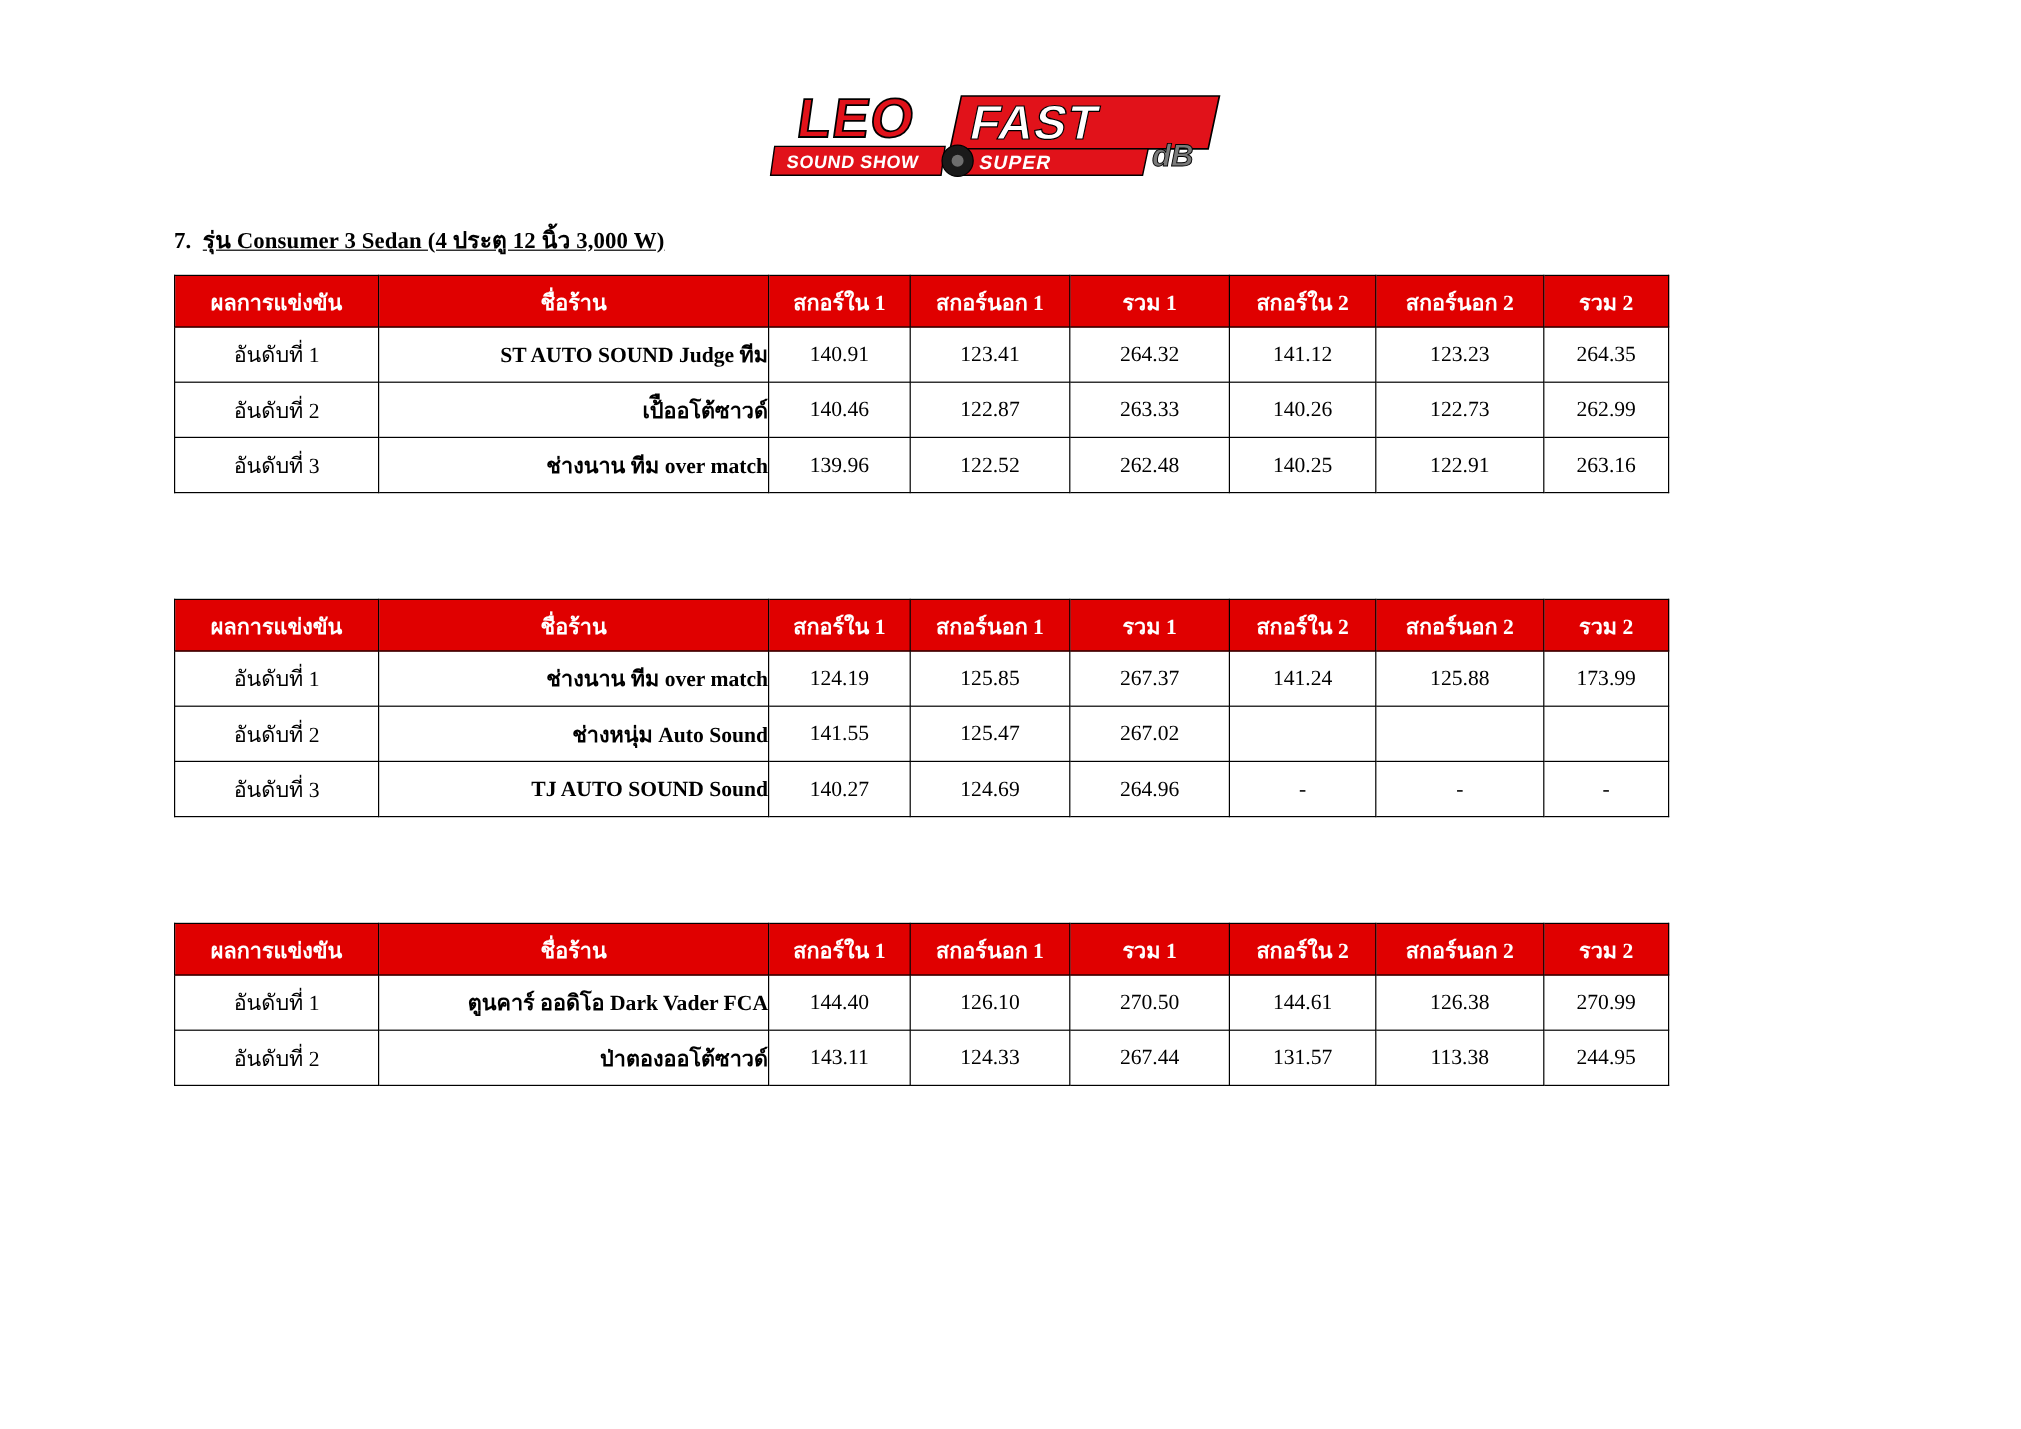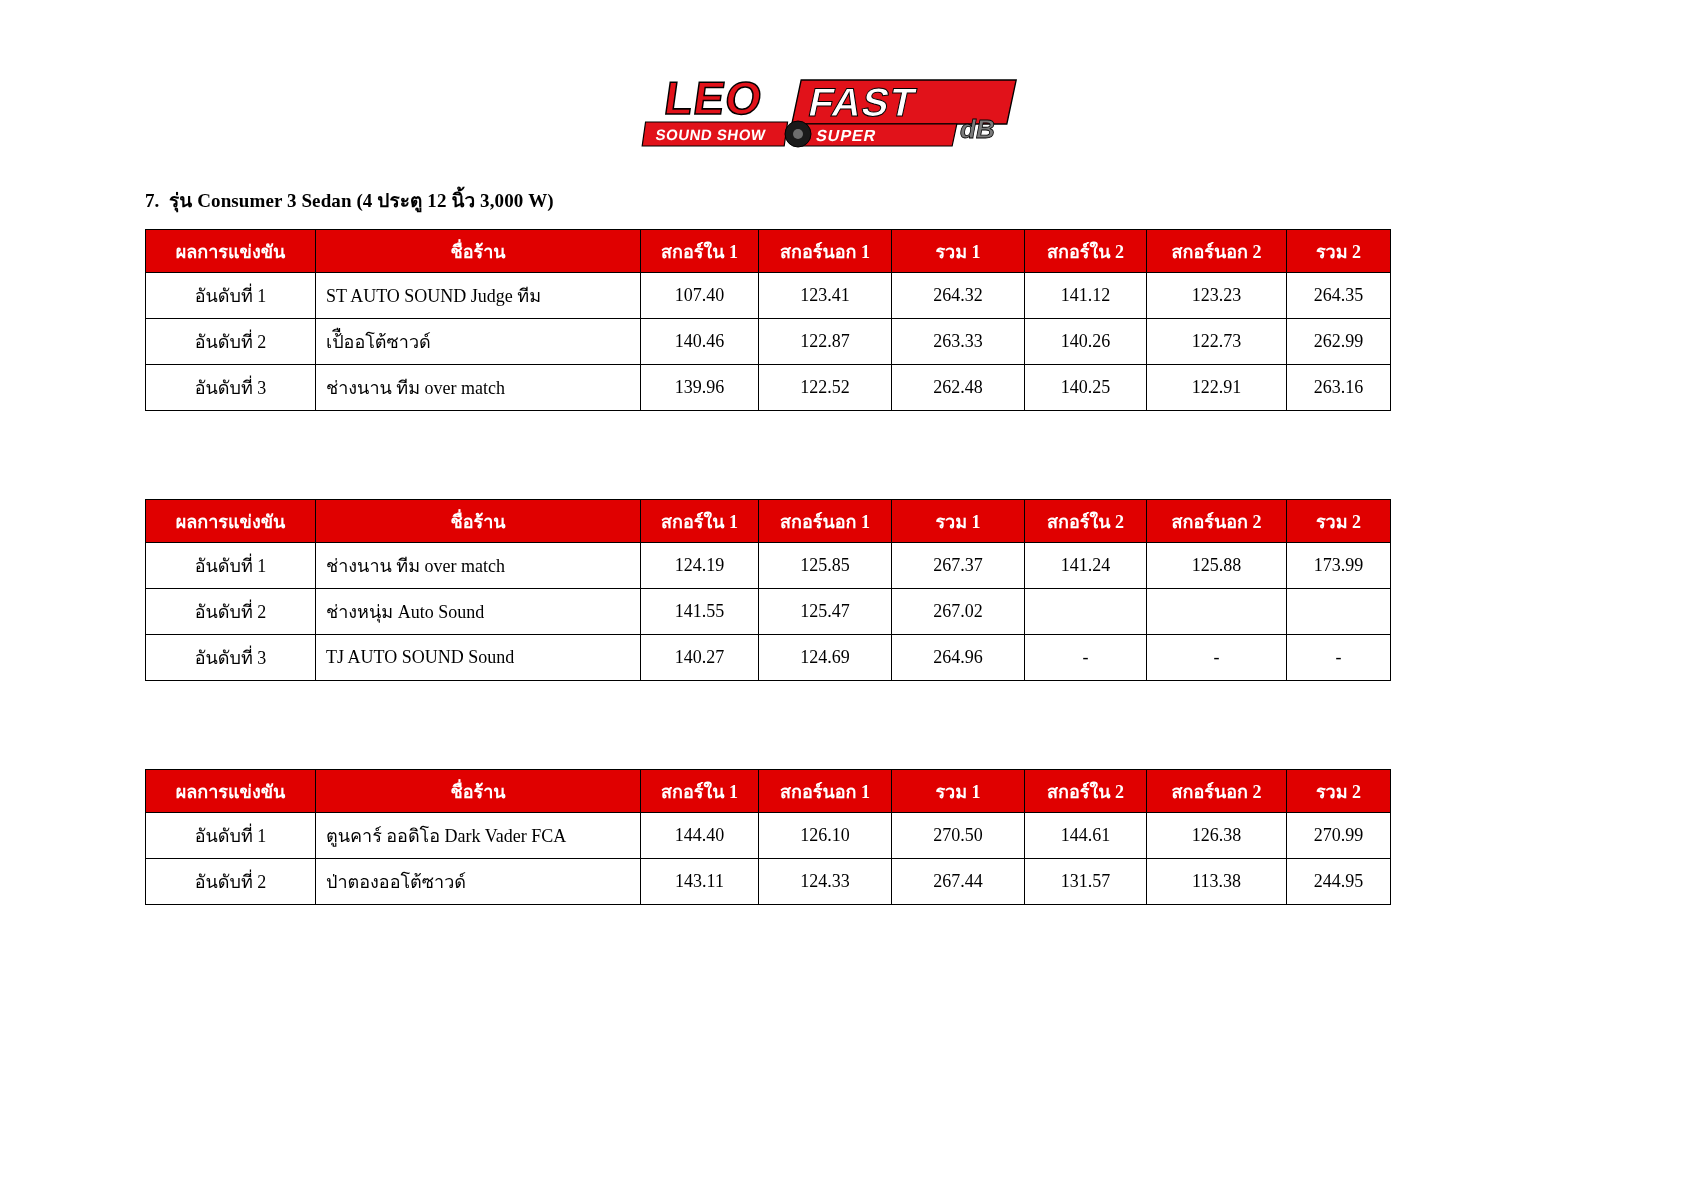--- a/index.html
+++ b/index.html
@@ -49,20 +49,21 @@
   }
 
   .section-title {
     font-family: "Liberation Serif", serif;
     font-weight: bold;
     font-size: 19px;
     color: #000;
     margin-left: 145px;
     margin-bottom: 14px;
     letter-spacing: 0.1px;
+    text-decoration: underline;
   }
   .section-title .num {
     display: inline-block;
     width: 24px;
   }
 
   table.result {
     border-collapse: collapse;
     margin-left: 145px;
     table-layout: fixed;
@@ -81,22 +82,23 @@
   }
   table.result thead th {
     background: #e00000;
     color: #ffffff;
     font-weight: bold;
     font-size: 18px;
     border-color: #000;
     height: 42px;
   }
   table.result tbody td.shop {
-    text-align: left;
+    text-align: right;
     padding-left: 10px;
+    font-weight: bold;
   }
 
   
   col.c-rank  { width: 170px; }
   col.c-shop  { width: 325px; }
   col.c-in1   { width: 118px; }
   col.c-out1  { width: 133px; }
   col.c-tot1  { width: 133px; }
   col.c-in2   { width: 122px; }
   col.c-out2  { width: 140px; }
@@ -161,21 +163,21 @@
             <th>รวม 1</th>
             <th>สกอร์ใน 2</th>
             <th>สกอร์นอก 2</th>
             <th>รวม 2</th>
           </tr>
         </thead>
         <tbody>
           <tr>
             <td>อันดับที่ 1</td>
             <td class="shop">ST AUTO SOUND Judge ทีม</td>
-            <td>107.40</td>
+            <td>140.91</td>
             <td>123.41</td>
             <td>264.32</td>
             <td>141.12</td>
             <td>123.23</td>
             <td>264.35</td>
           </tr>
           <tr>
             <td>อันดับที่ 2</td>
             <td class="shop">เป้ืออโต้ซาวด์</td>
             <td>140.46</td>

